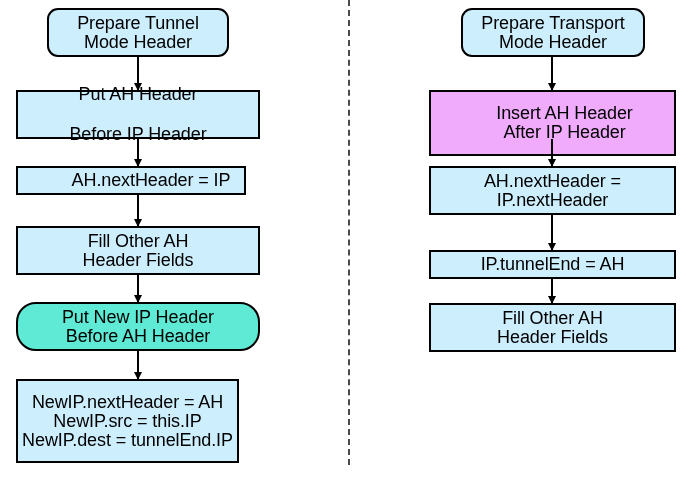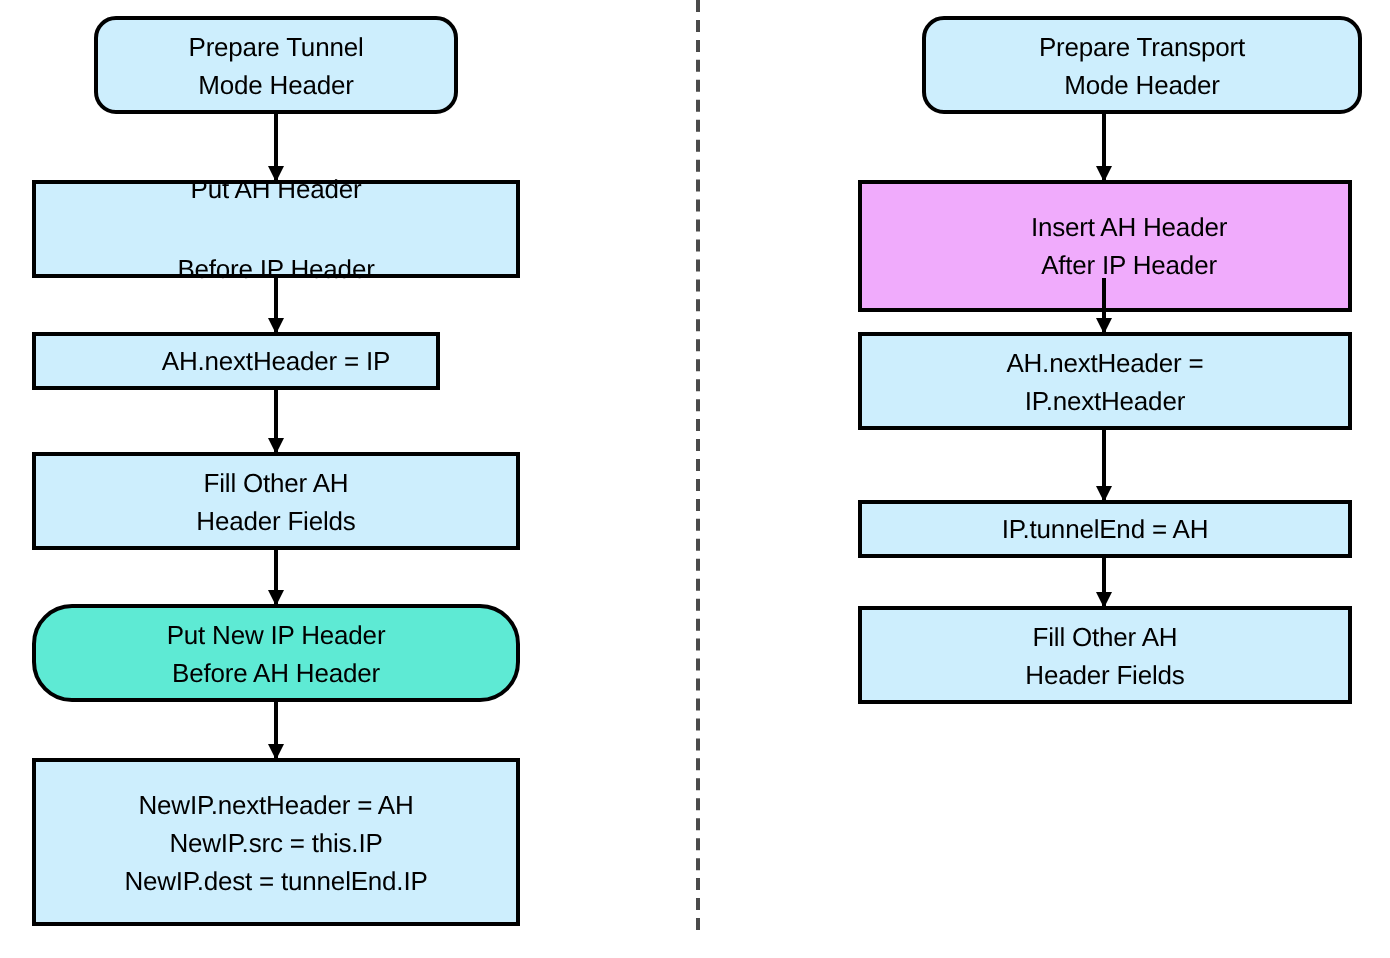--- a/index.html
+++ b/index.html
@@ -20,21 +20,21 @@
   .node {
     position: absolute;
     box-sizing: border-box;
     background: #cdeefd;
     border: 2px solid #000000;
     display: flex;
     flex-direction: column;
     align-items: center;
     justify-content: center;
     color: #000000;
-    font-size: 13px;
+    font-size: 18px;
     line-height: 19px;
     letter-spacing: -0.1px;
     text-align: center;
     white-space: nowrap;
   }
   .node.rounded {
     border-radius: 11px;
   }
   .node .line {
     display: block;
@@ -75,49 +75,49 @@
 
   <div class="arrow" style="left: 137px; top: 57px; height: 33px; background: rgb(0, 0, 0);"></div>
 
   <div class="node" style="left: 16px; top: 90px; width: 244px; height: 49px; background: rgb(205, 238, 253); border-color: rgb(0, 0, 0); gap: 21px;">
     <span class="line">Put AH Header</span>
     <span class="line">Before IP Header</span>
   </div>
 
   <div class="arrow" style="left: 137px; top: 139px; height: 27px; background: rgb(0, 0, 0);"></div>
 
-  <div class="node" style="left: 16px; top: 166px; width: 204px; height: 29px; background: rgb(205, 238, 253); border-color: rgb(0, 0, 0); padding-left: 40px;">
+  <div class="node" style="left: 16px; top: 166px; width: 230px; height: 29px; background: rgb(205, 238, 253); border-color: rgb(0, 0, 0); padding-left: 40px;">
     <span class="line">AH.nextHeader = IP</span>
   </div>
 
   <div class="arrow" style="left: 137px; top: 195px; height: 31px; background: rgb(0, 0, 0);"></div>
 
   <div class="node" style="left: 16px; top: 226px; width: 244px; height: 49px; background: rgb(205, 238, 253); border-color: rgb(0, 0, 0);">
     <span class="line">Fill Other AH</span>
     <span class="line">Header Fields</span>
   </div>
 
   <div class="arrow" style="left: 137px; top: 275px; height: 27px; background: rgb(0, 0, 0);"></div>
 
   <div class="node" style="left: 16px; top: 302px; width: 244px; height: 49px; background: #5eead4; border-color: rgb(0, 0, 0); border-radius: 20px;">
     <span class="line">Put New IP Header</span>
     <span class="line">Before AH Header</span>
   </div>
 
   <div class="arrow" style="left: 137px; top: 351px; height: 28px; background: rgb(0, 0, 0);"></div>
 
-  <div class="node" style="left: 16px; top: 379px; width: 244px; height: 84px; background: rgb(205, 238, 253); border-color: rgb(0, 0, 0);">
+  <div class="node" style="left: 16px; top: 379px; width: 223px; height: 84px; background: rgb(205, 238, 253); border-color: rgb(0, 0, 0);">
     <span class="line">NewIP.nextHeader = AH</span>
     <span class="line">NewIP.src = this.IP</span>
     <span class="line">NewIP.dest = tunnelEnd.IP</span>
   </div>
 
   <div class="divider" style="left: 348px; top: 0px; height: 465px; border-left-color: rgb(74, 74, 74);"></div>
 
-  <div class="node rounded" style="left: 461px; top: 8px; width: 220px; height: 49px; background: rgb(205, 238, 253); border-color: rgb(0, 0, 0);">
+  <div class="node rounded" style="left: 461px; top: 8px; width: 184px; height: 49px; background: rgb(205, 238, 253); border-color: rgb(0, 0, 0);">
     <span class="line">Prepare Transport</span>
     <span class="line">Mode Header</span>
   </div>
 
   <div class="arrow" style="left: 551px; top: 57px; height: 33px; background: rgb(0, 0, 0);"></div>
 
   <div class="node" style="left: 429px; top: 90px; width: 247px; height: 66px; background: #f0abfc; border-color: rgb(0, 0, 0); padding-left: 24px;">
     <span class="line">Insert AH Header</span>
     <span class="line">After IP Header</span>
   </div>

